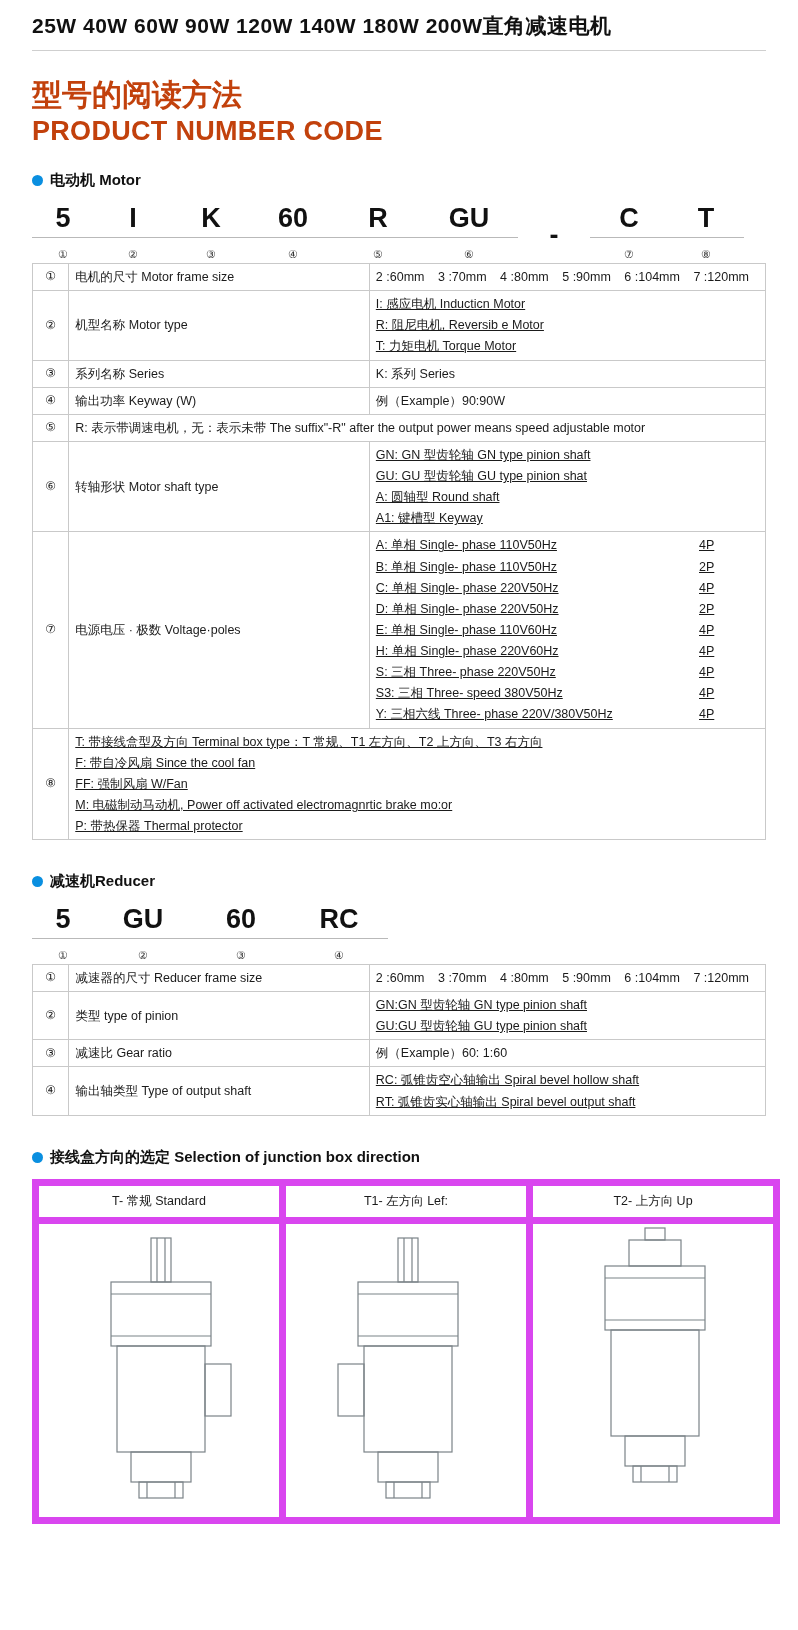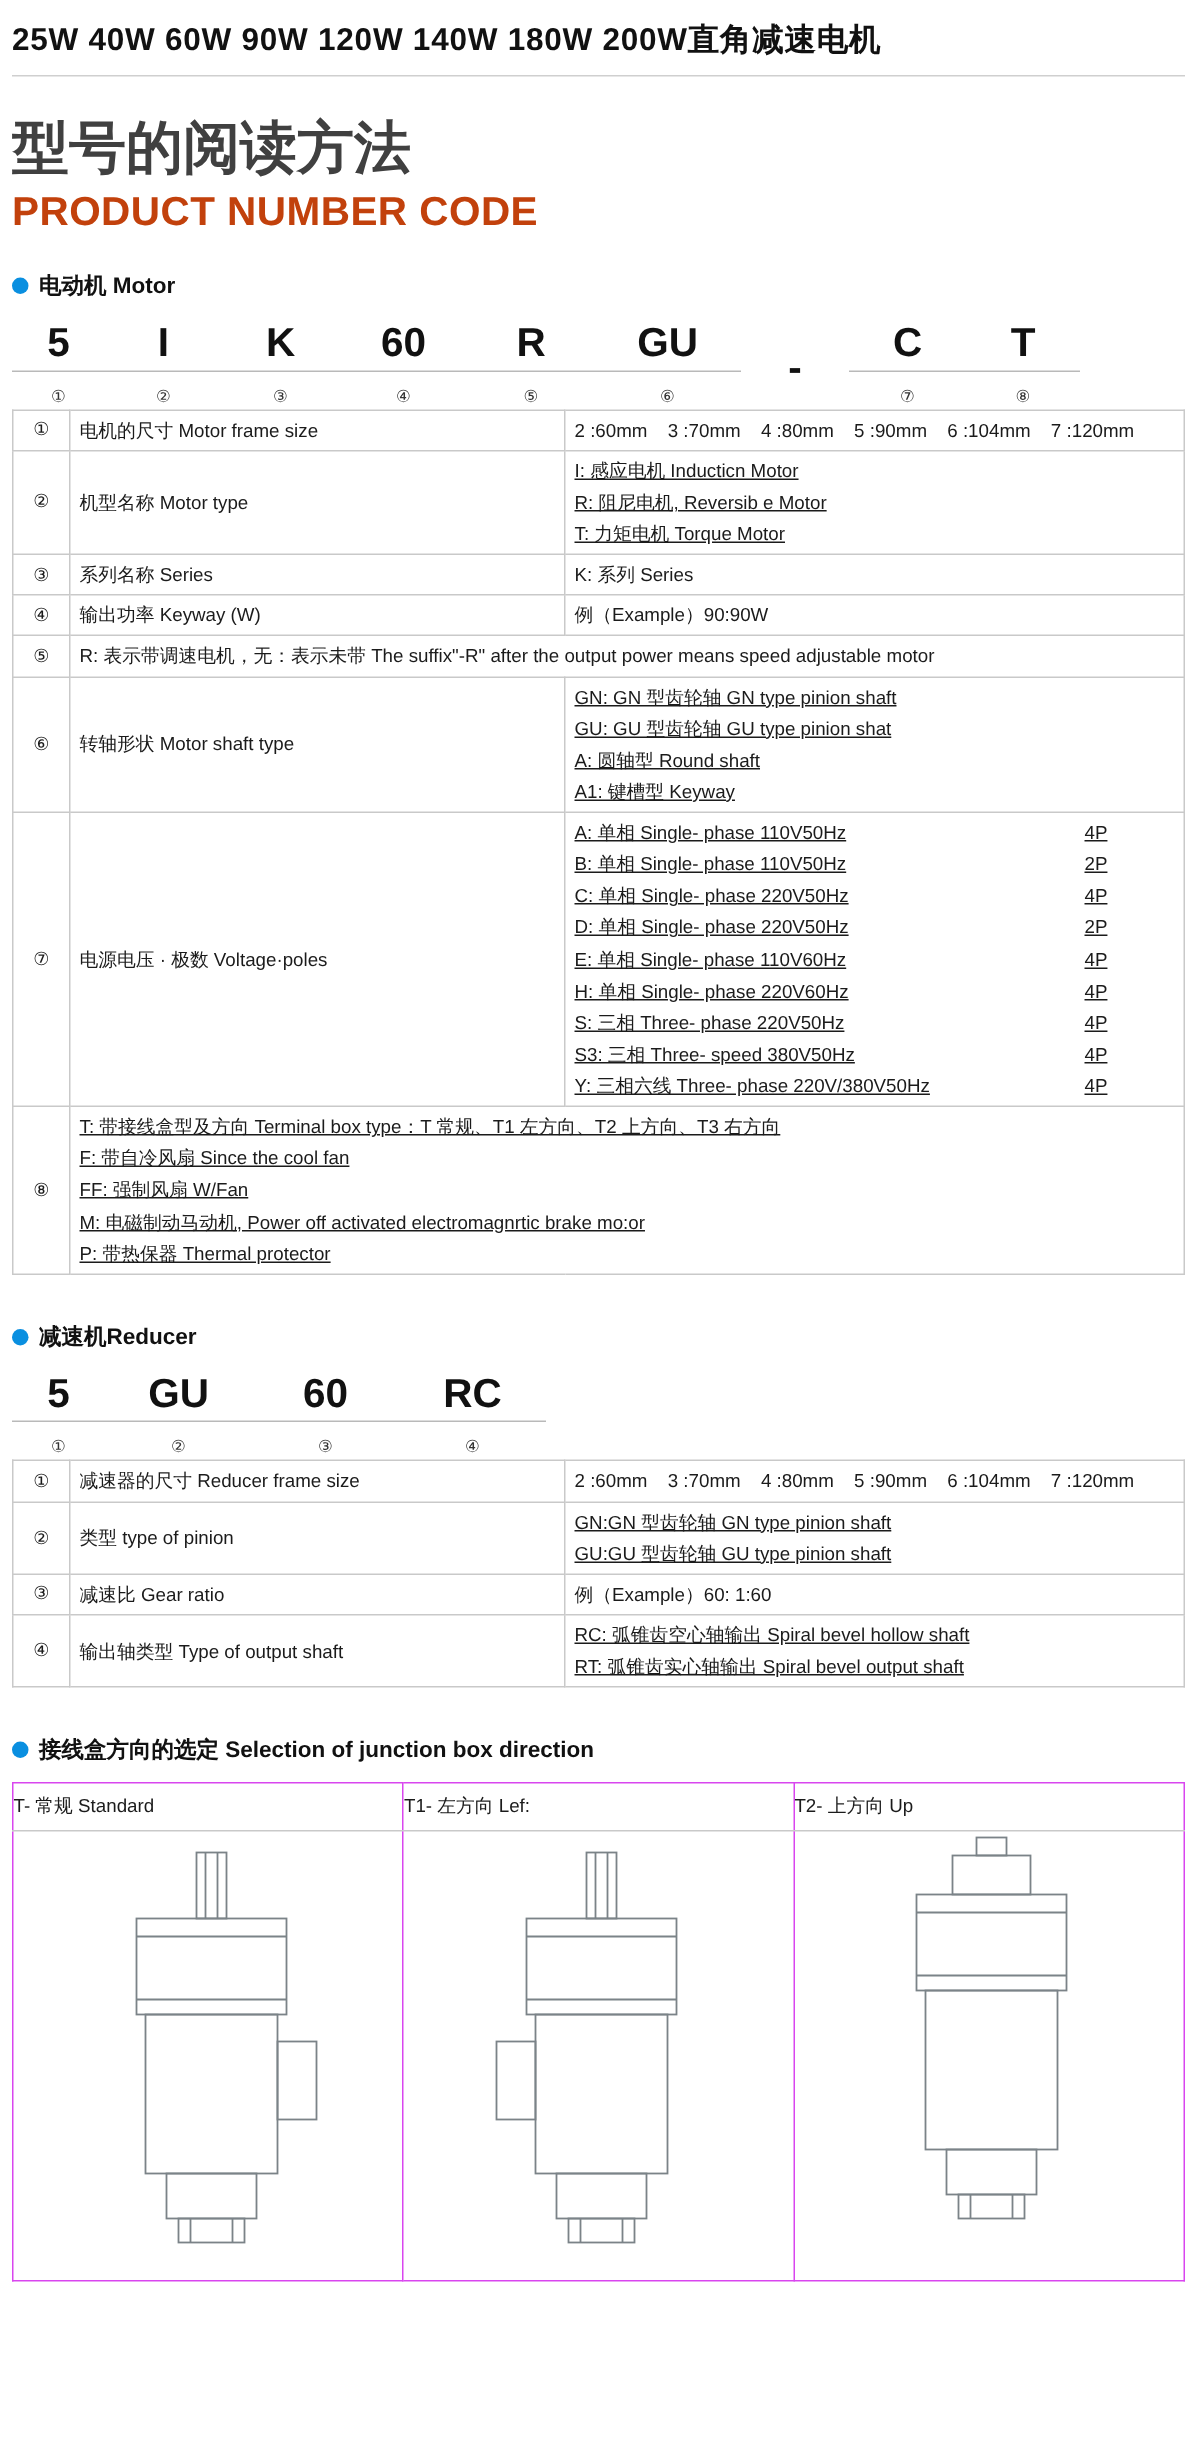--- a/index.html
+++ b/index.html
@@ -5,40 +5,40 @@
   * { box-sizing: border-box; }
   html, body { margin: 0; padding: 0; }
   body {
     width: 798px;
     min-height: 1630px;
     background: #ffffff;
     font-family: "Liberation Sans", sans-serif;
     color: #1b1b1b;
     position: relative;
   }
-  .page { width: 798px; padding: 0 8px; }
+  .page { width: 798px; padding: 0 32px; }
 
   
   .banner {
     font-size: 21px;
     font-weight: bold;
     letter-spacing: 0.5px;
     color: #111;
     padding: 12px 0 10px 0;
     white-space: nowrap;
   }
   .banner-rule {
     border-bottom: 1px solid #cfcfcf;
     margin-bottom: 26px;
   }
 
   
   .head-cn {
-    color: #404040;
-    font-size: 38px;
+    color: #c2410c;
+    font-size: 30px;
     font-weight: bold;
     line-height: 1.2;
     margin: 0 0 2px 0;
   }
   .head-en {
     color: #c2410c;
     font-size: 27px;
     font-weight: bold;
     line-height: 1.2;
     margin: 0 0 24px 0;
@@ -106,21 +106,22 @@
   .nowrap { white-space: nowrap; }
   .sizes span { margin-right: 10px; }
 
   
   .jb-table {
     width: 100%;
     border-collapse: collapse;
     margin-top: 8px;
   }
   .jb-table td {
-    border: 1px solid #d946ef;
+    border: 7px solid #d946ef;
+    text-align: center;
     vertical-align: top;
   }
   .jb-title {
     font-size: 12.5px;
     padding: 7px 0;
     border-bottom: 1px solid #c9c9c9 !important;
   }
   .jb-cell { height: 300px; padding: 0; position: relative; }
   .jb-svg { display: block; margin: 0 auto; }
   .spacer { height: 26px; }

